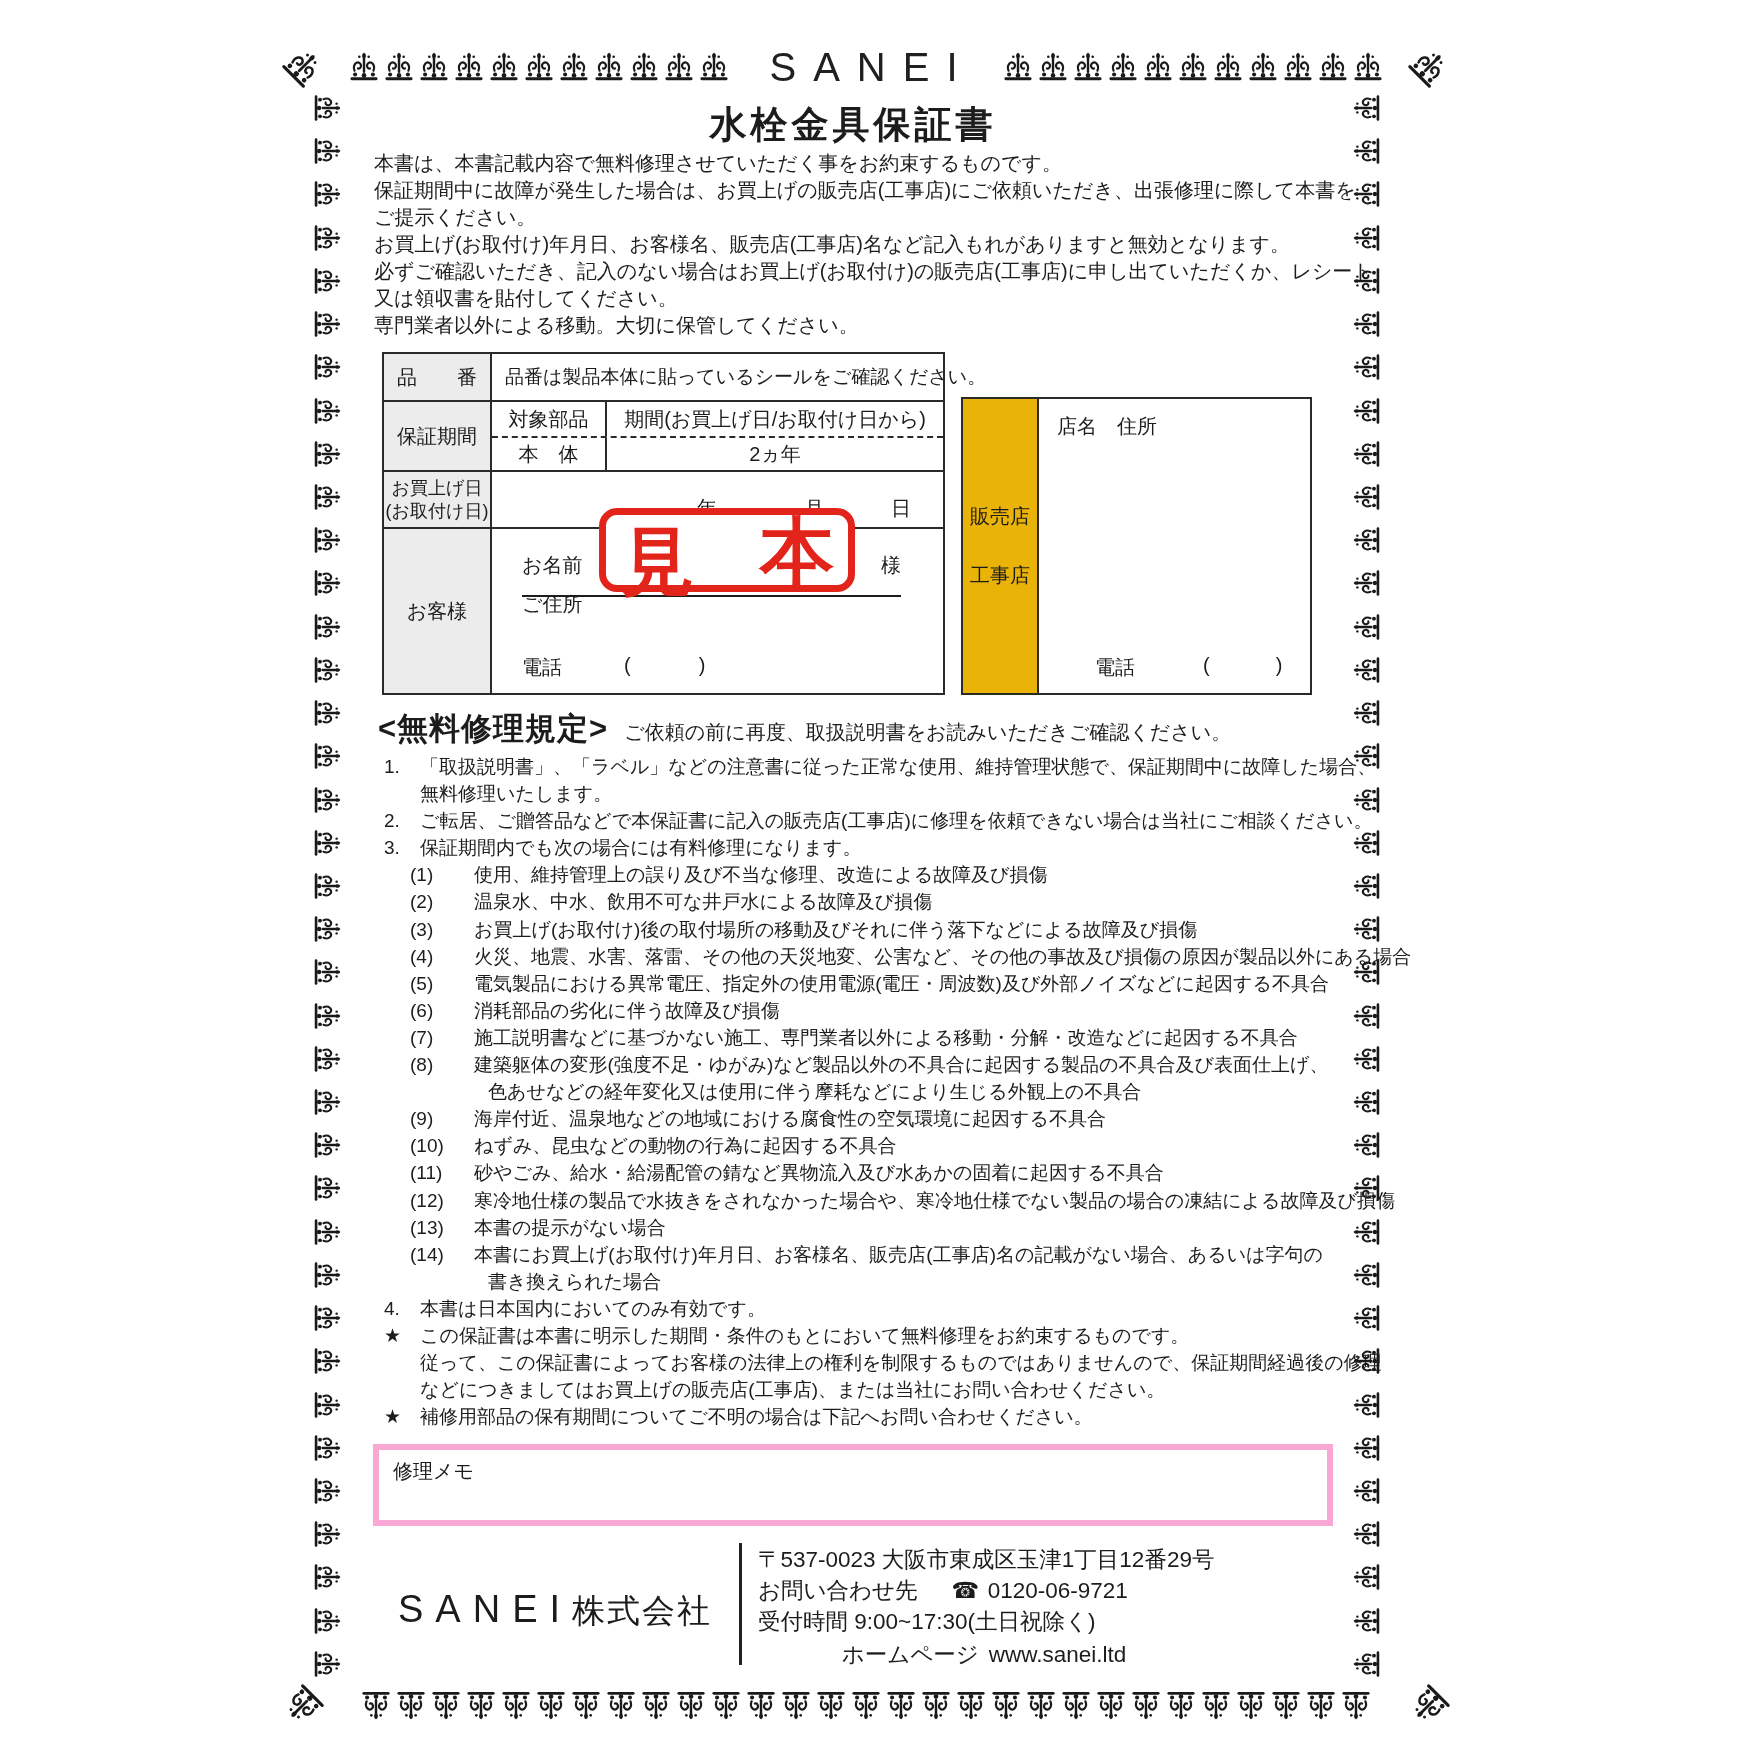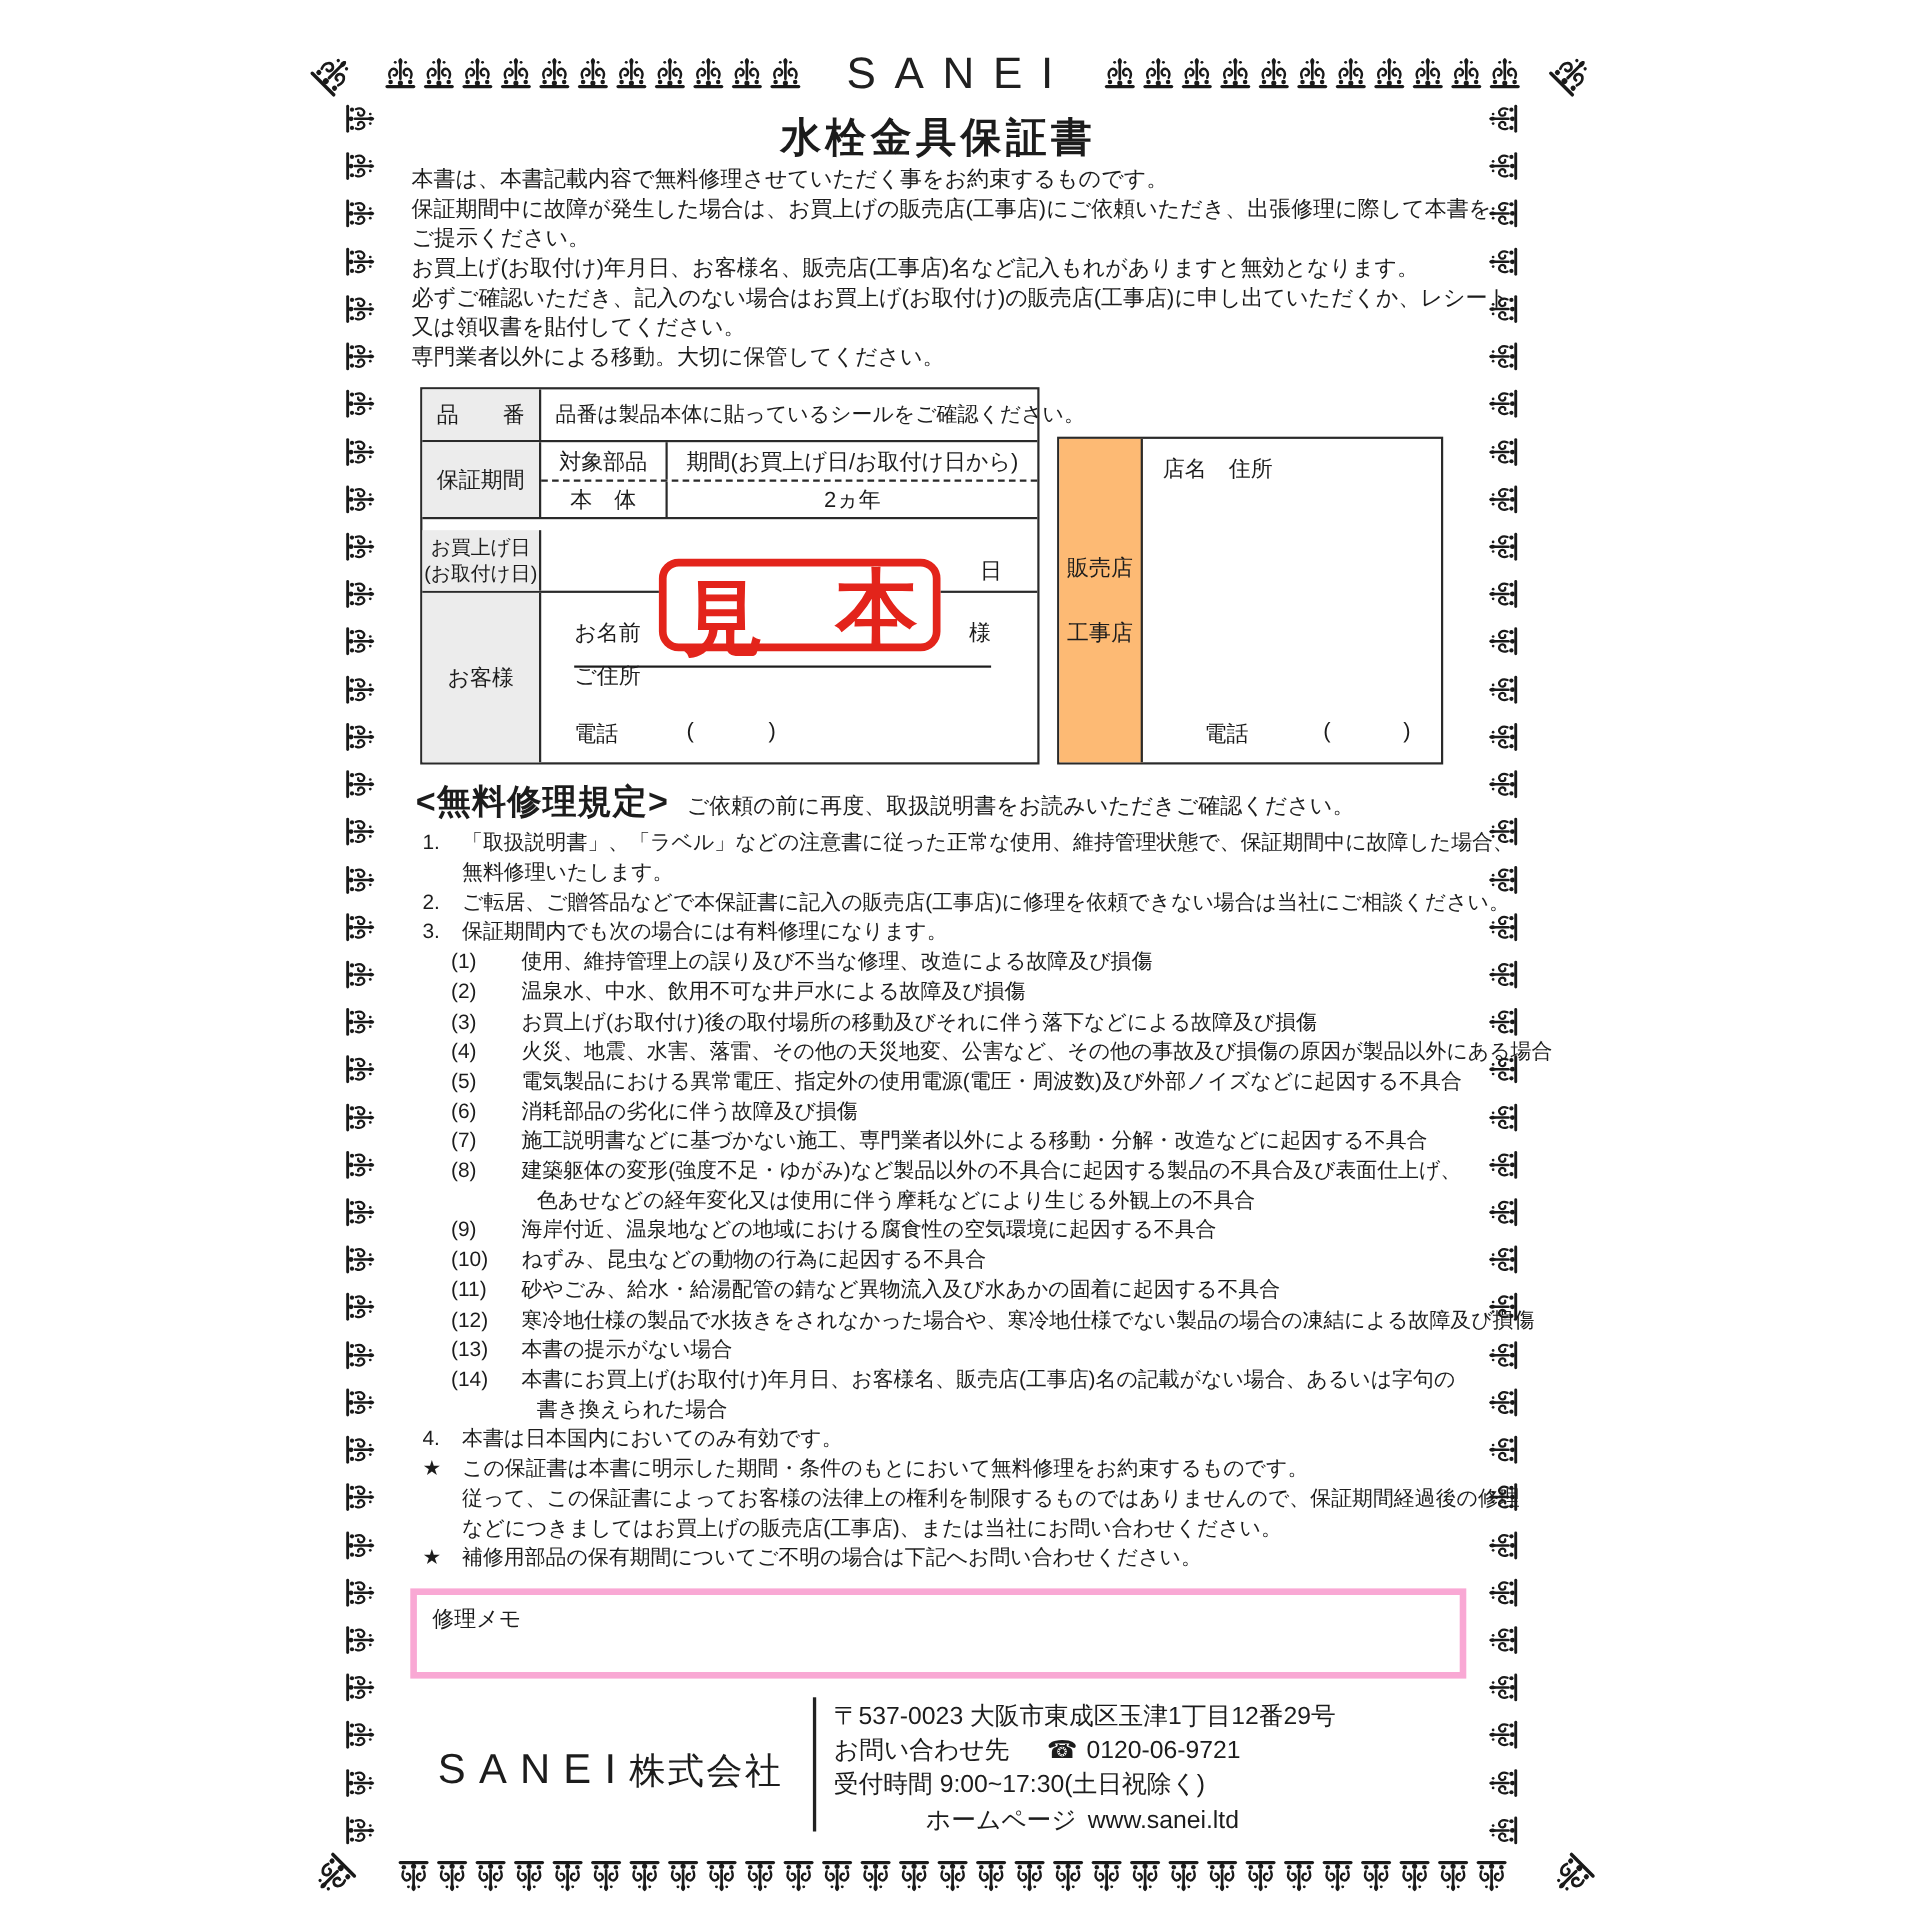--- a/index.html
+++ b/index.html
@@ -30,21 +30,21 @@
              font-size:37px;font-weight:700;letter-spacing:4px;}
   .intro{position:absolute;left:374px;top:150px;font-size:20px;line-height:27px;}
   .intro div{white-space:nowrap;}
 
   
   .main-table{position:absolute;left:382px;top:352px;width:563px;height:343px;
               border:2px solid #2a2a2a;box-sizing:border-box;font-size:20px;display:flex;flex-direction:column;}
   .mt-row{display:flex;box-sizing:border-box;}
   .mt-row1{height:48px;border-bottom:2px solid #2a2a2a;}
   .mt-row2{height:70px;border-bottom:2px solid #2a2a2a;}
-  .mt-row3{height:57px;border-bottom:2px solid #2a2a2a;margin-top:10px;}
+  .mt-row3{height:57px;border-bottom:2px solid #2a2a2a;}
   .mt-row4{flex:1;}
   .mt-label{flex:0 0 108px;background:#ececec;border-right:2px solid #2a2a2a;
             display:flex;align-items:center;justify-content:center;box-sizing:border-box;text-align:center;}
   .mt-label.small{flex-direction:column;font-size:18px;line-height:23px;}
   .mt-row1-val{flex:1;display:flex;align-items:center;justify-content:center;font-size:19px;white-space:nowrap;padding-left:13px;}
   .mt-row2-right{flex:1;display:flex;flex-direction:column;}
   .mt-sub1{height:36px;border-bottom:2px dashed #2a2a2a;display:flex;box-sizing:border-box;}
   .mt-sub2{flex:1;display:flex;}
   .mt-subcol1{flex:0 0 115px;border-right:2px solid #2a2a2a;display:flex;align-items:center;
               justify-content:center;box-sizing:border-box;}
@@ -55,21 +55,21 @@
   .mt-cust{flex:1;position:relative;}
   .name-line{position:absolute;left:30px;right:42px;top:18px;height:32px;border-bottom:2px solid #1c1c1c;
              display:flex;justify-content:space-between;align-items:flex-end;padding-bottom:16px;z-index:5;}
   .addr{position:absolute;left:30px;top:62px;}
   .phone-line{position:absolute;left:30px;bottom:12px;display:flex;}
   .phone-line .p1{margin-left:62px;} .phone-line .p2{margin-left:68px;}
 
   
   .dealer-table{position:absolute;left:961px;top:397px;width:351px;height:298px;
                 border:2px solid #2a2a2a;box-sizing:border-box;display:flex;font-size:20px;}
-  .dt-label{flex:0 0 76px;background:#fdba74;border-right:2px solid #2a2a2a;
+  .dt-label{flex:0 0 76px;background:#eab308;border-right:2px solid #2a2a2a;
             display:flex;flex-direction:column;align-items:center;justify-content:center;gap:32px;box-sizing:border-box;}
   .dt-content{flex:1;position:relative;}
   .dt-header{position:absolute;left:18px;top:14px;white-space:nowrap;}
   .dt-phone{position:absolute;left:56px;bottom:12px;display:flex;}
   .dt-phone .p1{margin-left:68px;} .dt-phone .p2{margin-left:66px;}
 
   
   .stamp-bg{position:absolute;left:599px;top:508px;width:256px;height:84px;background:#fff;border-radius:18px;z-index:4;}
   .stamp{position:absolute;left:599px;top:508px;width:256px;height:84px;border:7px solid #e3241b;
          border-radius:18px;box-sizing:border-box;display:flex;justify-content:space-between;align-items:center;

